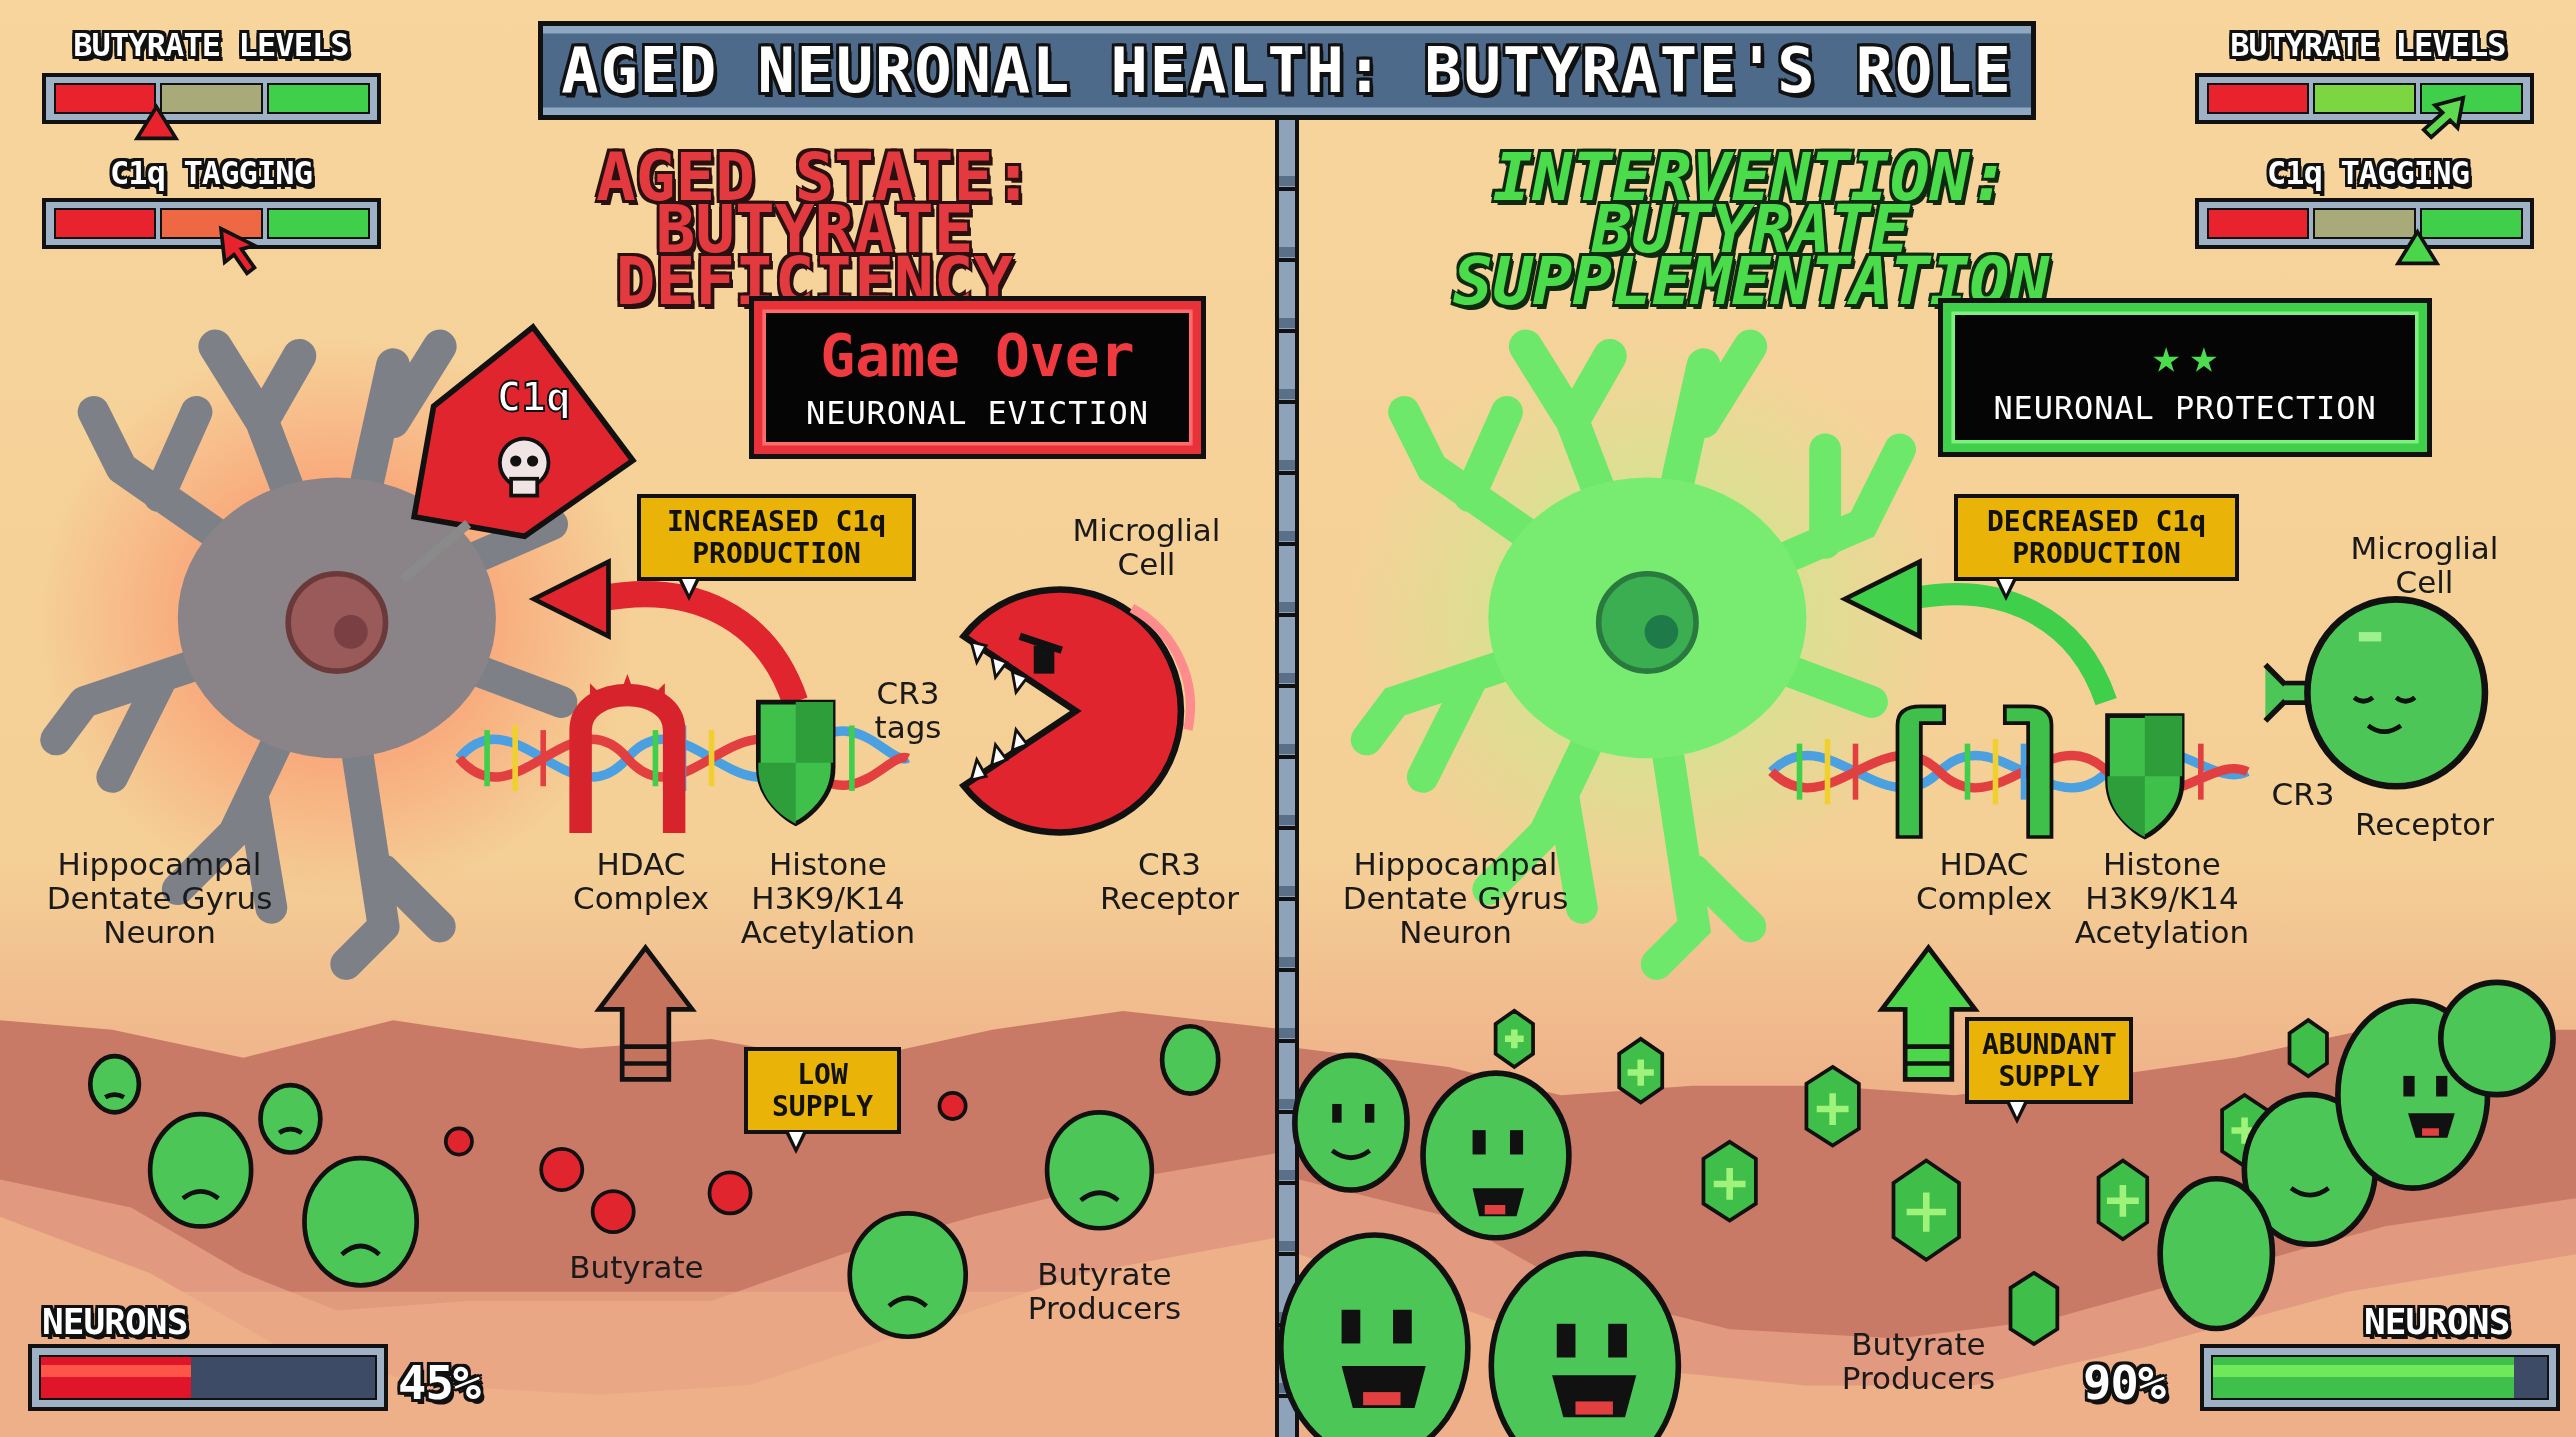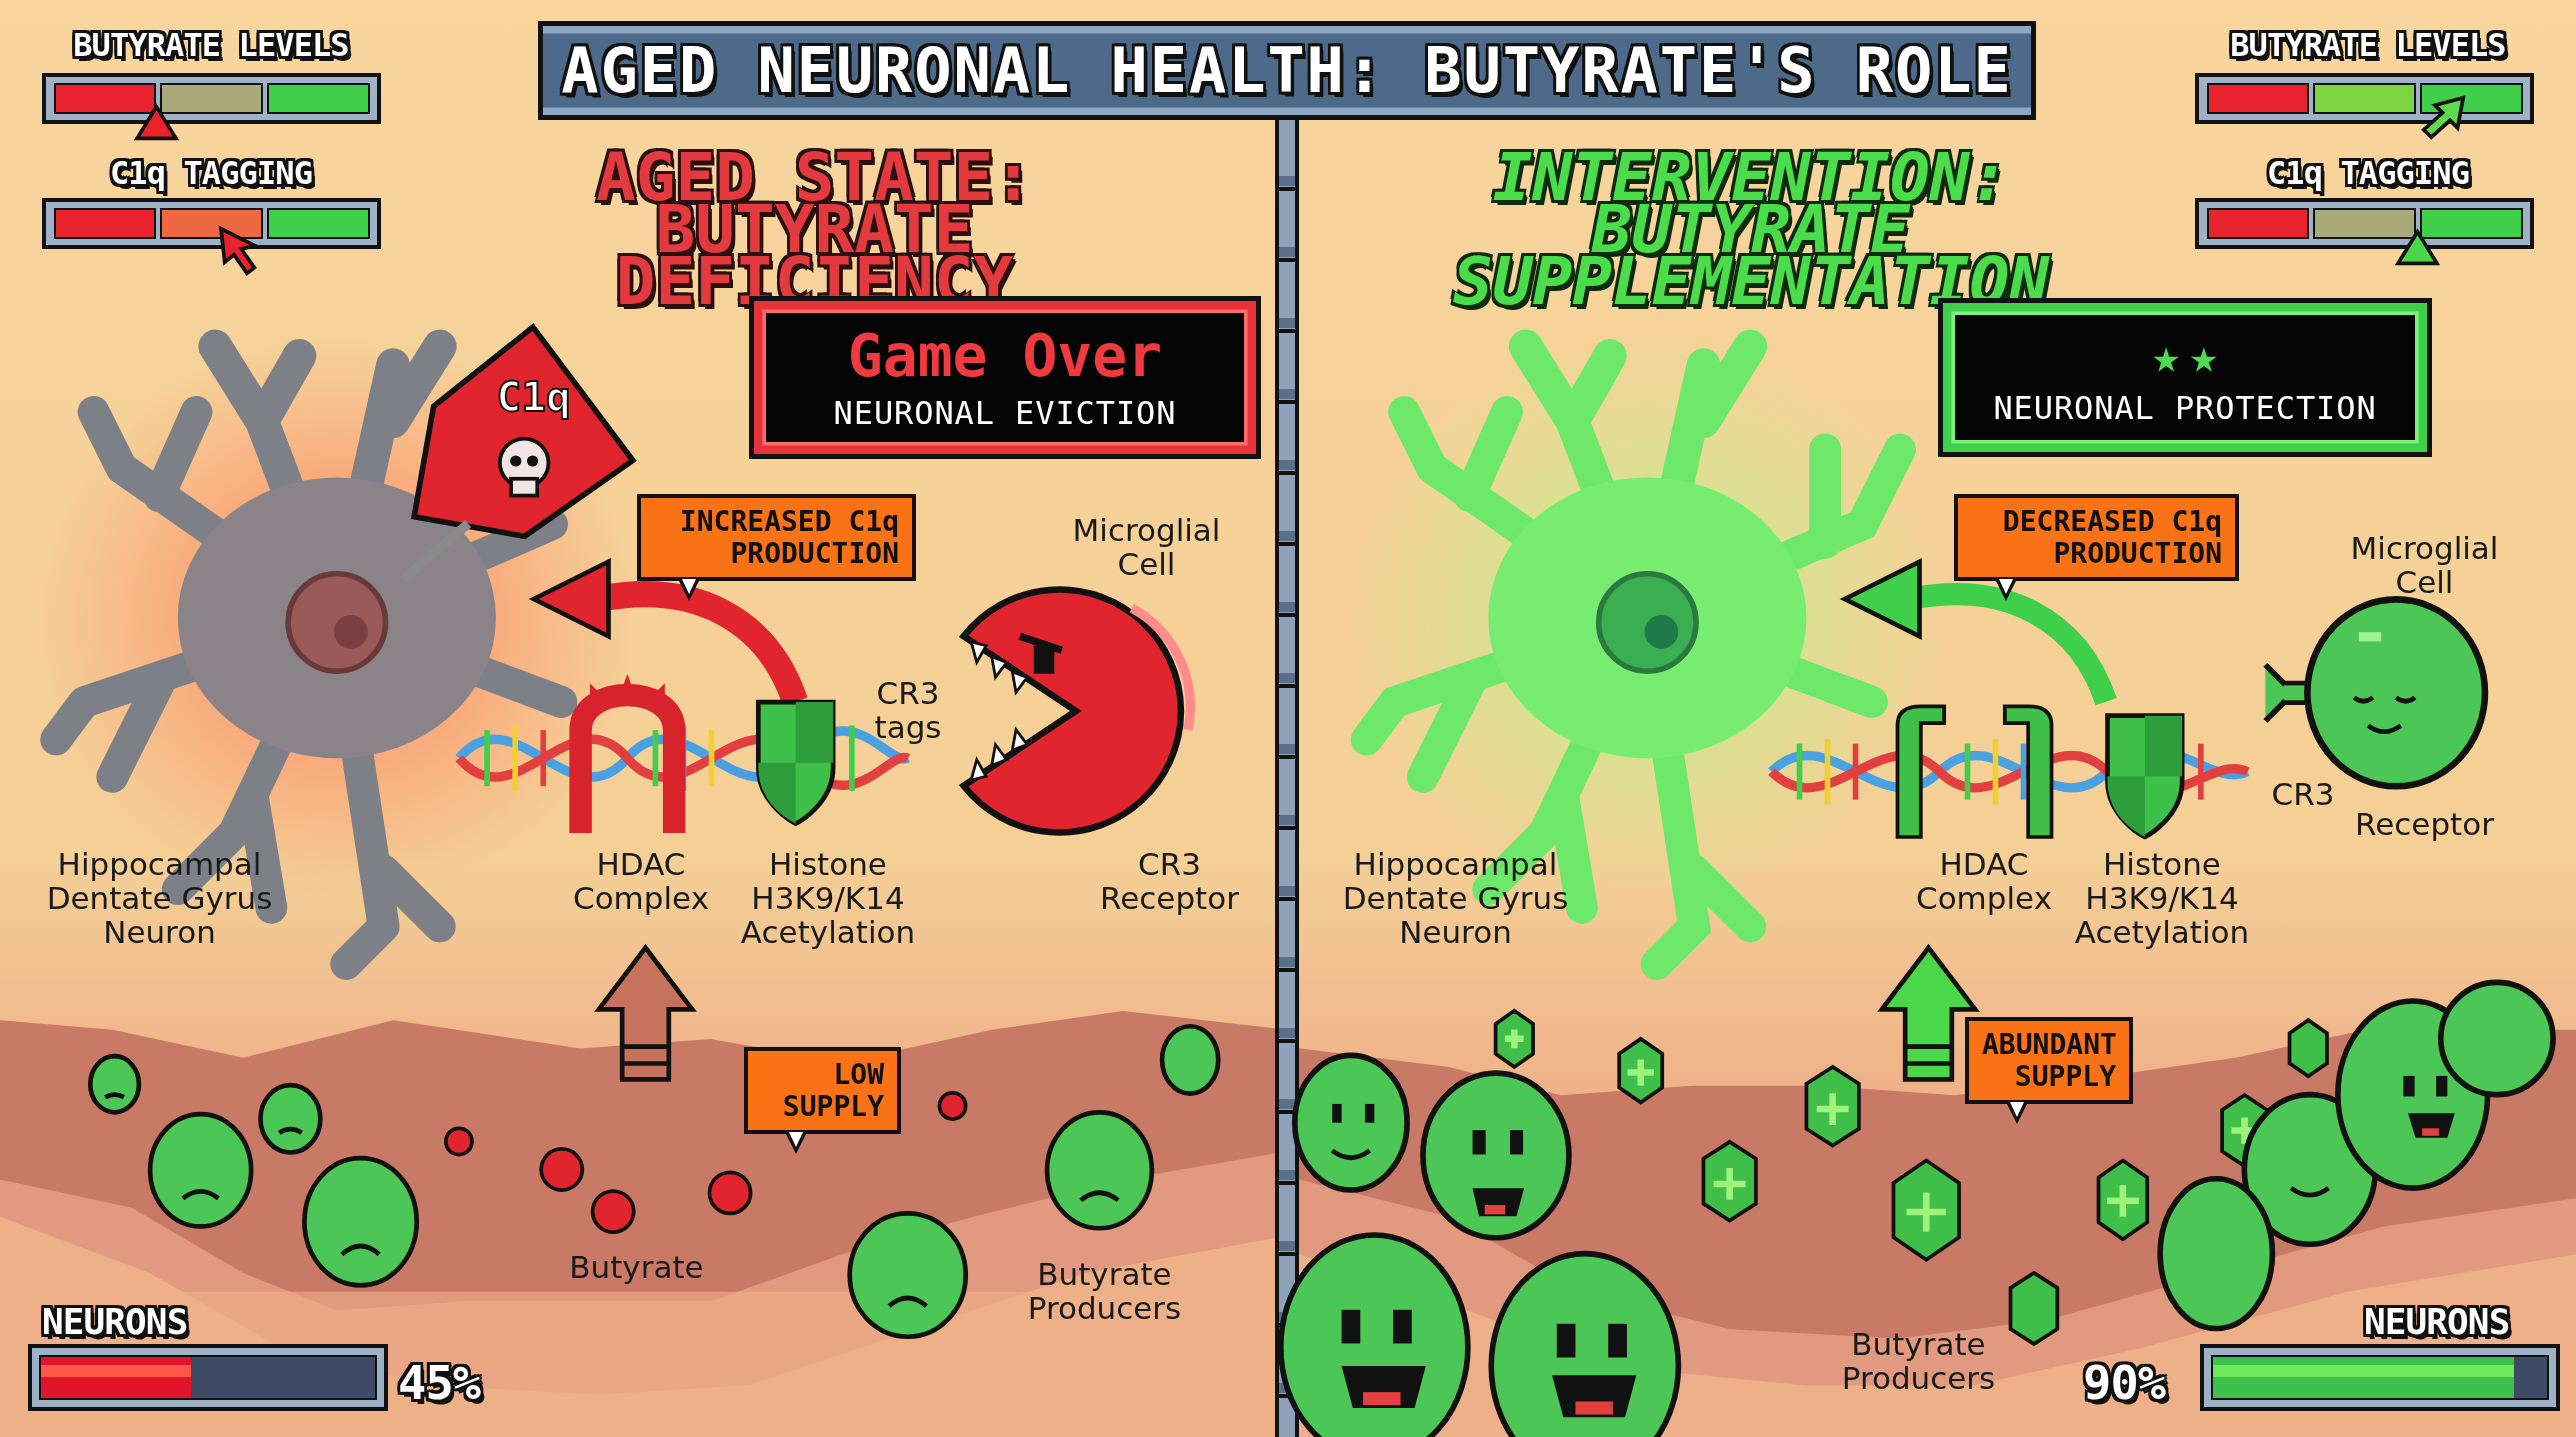--- a/index.html
+++ b/index.html
@@ -55,29 +55,29 @@
   .red-title { color: #e23a3f;
     text-shadow: -2.8px -2.8px 0 #2a1010, 2.8px -2.8px 0 #2a1010, -2.8px 2.8px 0 #2a1010, 2.8px 2.8px 0 #2a1010, 3.7px 4.7px 0 #2a1010; }
   .green-title { color: #4bdc4b;
     text-shadow: -2.8px -2.8px 0 #0e2a10, 2.8px -2.8px 0 #0e2a10, -2.8px 2.8px 0 #0e2a10, 2.8px 2.8px 0 #0e2a10, 3.7px 4.7px 0 #0e2a10; }
 
   
   .status-box {
     background: #050505; border: 5.6px solid #111;
     display: flex; flex-direction: column; align-items: center; justify-content: center;
   }
-  #game-over-box { left: 749px; top: 296px; width: 512px; height: 163px; box-shadow: inset 0 0 0 8.4px #e8323a, inset 0 0 0 12px #ff6b6b; }
+  #game-over-box { left: 749px; top: 296px; width: 457px; height: 163px; box-shadow: inset 0 0 0 8.4px #e8323a, inset 0 0 0 12px #ff6b6b; }
   #level-up-box { left: 1938px; top: 298px; width: 494px; height: 159px; box-shadow: inset 0 0 0 8.4px #3fcf4a, inset 0 0 0 12px #7ef07e; }
   .status-head { font-size: 58px; font-weight: bold; line-height: 66px; font-family: "DejaVu Sans Mono", monospace; }
   .status-sub { font-size: 32px; color: #fff; letter-spacing: 0.9px; margin-top: 5.6px; }
 
   
   .bubble {
-    background: #f97316; border: 4.7px solid #111;
-    font-size: 28px; font-weight: bold; text-align: right; line-height: 32px;
+    background: #eab308; border: 4.7px solid #111;
+    font-size: 28px; font-weight: bold; text-align: center; line-height: 32px;
     padding: 7.5px 13px; color: #111;
   }
   .bubble::after {
     content: ""; position: absolute; left: 37px; bottom: -24px;
     border-left: 11.2px solid transparent; border-right: 11.2px solid transparent;
     border-top: 22.5px solid #111;
   }
   .bubble-tail-fill {
     position: absolute; left: 41px; bottom: -17px; width: 0; height: 0;
     border-left: 7.5px solid transparent; border-right: 7.5px solid transparent;

